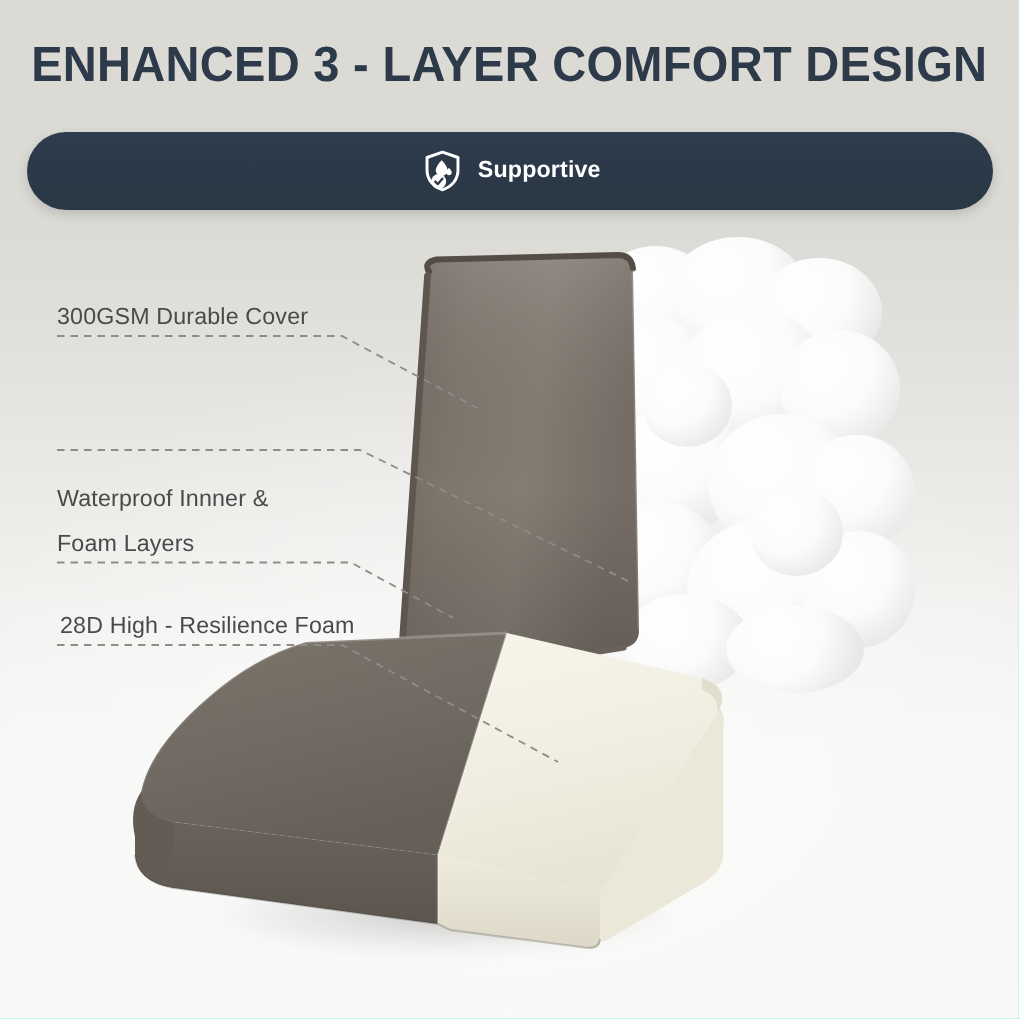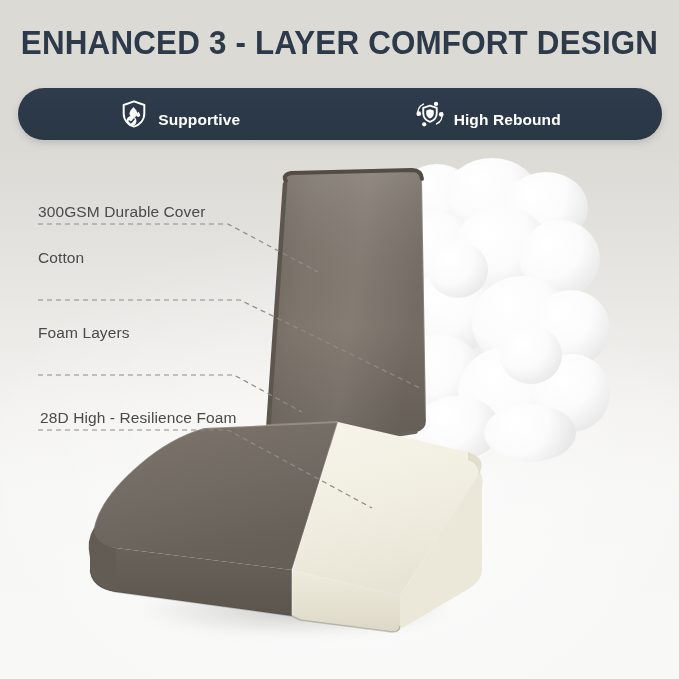--- a/index.html
+++ b/index.html
@@ -68,21 +68,21 @@
     border-radius: 26px;
     box-shadow: 0 3px 7px rgba(80,80,85,0.22);
     display: flex;
     align-items: center;
     justify-content: space-around;
     padding: 0 14px;
     box-sizing: border-box;
   }
   .feature {
     display: flex;
-    align-items: flex-end;
+    align-items: center;
     gap: 9px;
     flex: 0 0 auto;
   }
   .feature .ficon {
     width: 30px; height: 30px;
     display: block;
     flex: 0 0 auto;
   }
   .feature .flabel {
     color: #ffffff;
@@ -149,32 +149,20 @@
         <path d="M16 2.6 L27 6.4 V15.5 C27 22.4 22.2 27.4 16 29.4 C9.8 27.4 5 22.4 5 15.5 V6.4 Z" fill="none" stroke="#ffffff" stroke-width="2.1" stroke-linejoin="round"></path>
         <path d="M15.4 8.4 C15.4 8.4 11.2 12.6 11.2 15.5 C11.2 17.8 13.1 19.6 15.4 19.6 C17.7 19.6 19.6 17.8 19.6 15.5 C19.6 12.6 15.4 8.4 15.4 8.4 Z" fill="#ffffff"></path>
         <path d="M20.6 13.6 C20.6 13.6 18.6 15.7 18.6 17.1 C18.6 18.2 19.5 19.1 20.6 19.1 C21.7 19.1 22.6 18.2 22.6 17.1 C22.6 15.7 20.6 13.6 20.6 13.6 Z" fill="#ffffff"></path>
         <circle cx="13.3" cy="23.4" r="5.3" fill="#ffffff"></circle>
         <path d="M10.9 23.5 L12.7 25.3 L15.9 21.5" fill="none" stroke="#2d3a4a" stroke-width="1.7" stroke-linecap="round" stroke-linejoin="round"></path>
       </svg>
       <span class="flabel">Supportive</span>
     </div>
 
 
-    <div class="feature">
-      <svg class="ficon" viewBox="0 0 32 32">
-        <path d="M9.0 5.4 C4.6 7.6 2.2 12.4 3.2 17.2 M23.0 26.6 C27.4 24.4 29.8 19.6 28.8 14.8" fill="none" stroke="#ffffff" stroke-width="1.5" stroke-linecap="round"></path>
-        <path d="M16 7.0 L23.2 9.5 V15.2 C23.2 19.6 20.2 22.9 16 24.3 C11.8 22.9 8.8 19.6 8.8 15.2 V9.5 Z" fill="none" stroke="#ffffff" stroke-width="2.0" stroke-linejoin="round"></path>
-        <path d="M16 10.8 L20.0 12.2 V15.4 C20.0 18.0 18.3 19.9 16 20.7 C13.7 19.9 12.0 18.0 12.0 15.4 V12.2 Z" fill="#ffffff"></path>
-        <circle cx="4.0" cy="15.6" r="2.5" fill="#ffffff"></circle>
-        <circle cx="28.0" cy="16.4" r="2.5" fill="#ffffff"></circle>
-        <circle cx="22.4" cy="5.2" r="2.3" fill="#ffffff"></circle>
-        <circle cx="9.8" cy="27.0" r="2.3" fill="#ffffff"></circle>
-      </svg>
-      <span class="flabel">High Rebound</span>
-    </div>
   </div>
 
   <div class="product">
 
     <div class="shadow-floor"></div>
 
     <div class="cotton">
       <div class="puff" style="left:6px;  top:6px;   width:78px;  height:70px;"></div>
       <div class="puff" style="left:54px; top:0px;   width:92px;  height:74px;"></div>
       <div class="puff" style="left:112px;top:14px;  width:84px;  height:72px;"></div>
@@ -265,24 +253,24 @@
       <path d="M24 108 Q30 78 70 44 Q100 18 134 8" fill="none" stroke="rgba(255,255,255,0.16)" stroke-width="1.6"></path>
     </svg>
   </div>
 
   <div class="annotations">
     <div class="anno" style="left:38px; top:197px;">
       <span>300GSM Durable Cover</span>
     </div>
 
     <div class="anno" style="left:38px; top:243px;">
-      <span class="anno-line2">Cotton</span>
     </div>
 
     <div class="anno" style="left:38px; top:318px;">
+      <span>Waterproof Innner &amp;</span>
       <span class="anno-line2">Foam Layers</span>
     </div>
 
     <div class="anno" style="left:40px; top:403px;">
       <span>28D High - Resilience Foam</span>
     </div>
   </div>
 
   <svg class="leaders" viewBox="0 0 679 679">
     <g fill="none" stroke="#8e8c89" stroke-width="1.2" stroke-dasharray="5,4">

